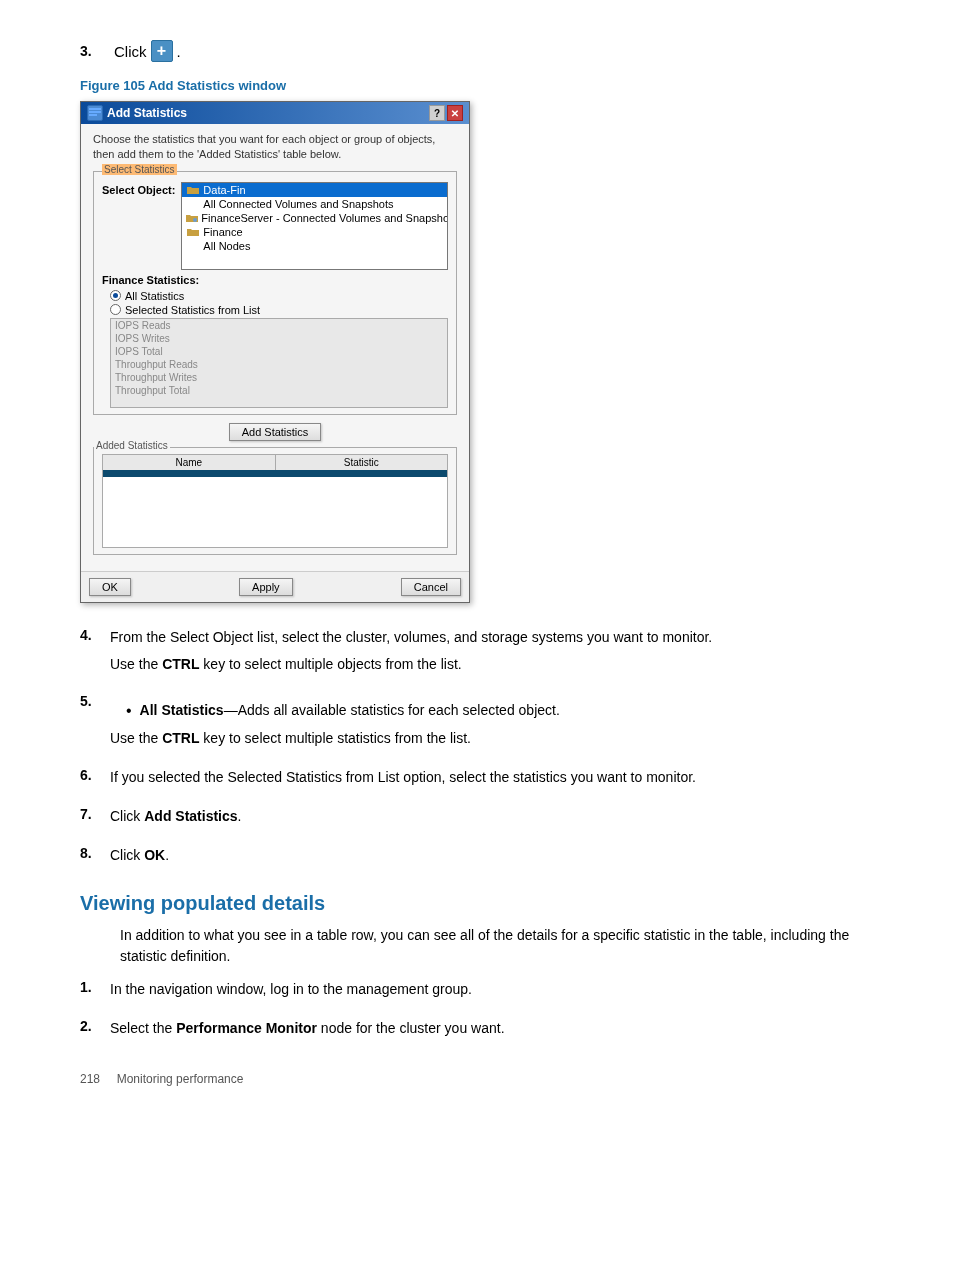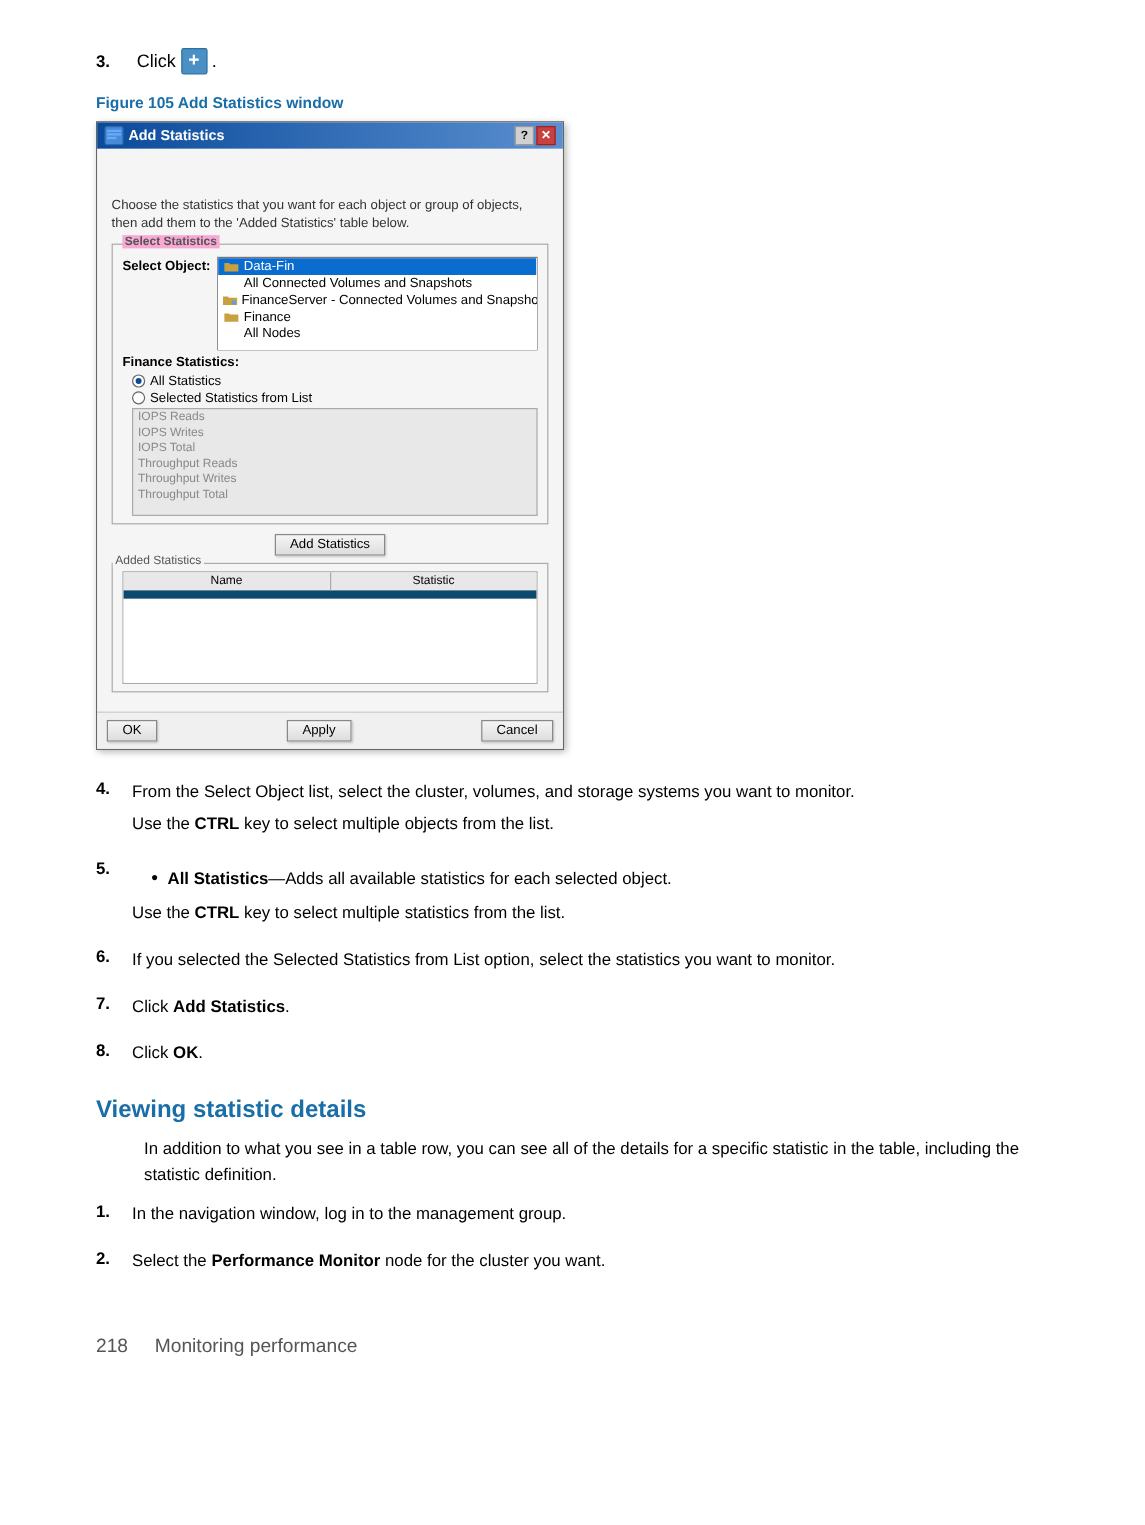--- a/index.html
+++ b/index.html
@@ -121,40 +121,38 @@
     .dialog-body {
       background: #f5f5f5;
       padding: 8px 12px;
     }
 
     .dialog-desc {
       font-size: 11px;
       color: #333;
       margin-bottom: 8px;
       line-height: 1.4;
-      margin-top: 32px;
     }
 
     .section-group {
       border: 1px solid #aaa;
       background: #f5f5f5;
       margin-bottom: 8px;
       padding: 6px 8px;
       position: relative;
     }
 
     .section-label {
       position: absolute;
       top: -8px;
       left: 8px;
-      background: #f9a8d4;
+      background: #fdba74;
       font-size: 10px;
       color: #555;
       padding: 0 2px;
-      font-weight: bold;
     }
 
     .select-object-row {
       display: flex;
       align-items: flex-start;
       gap: 6px;
       margin-top: 4px;
     }
 
     .select-object-label {
@@ -162,21 +160,21 @@
       font-weight: bold;
       white-space: nowrap;
       padding-top: 2px;
     }
 
     .listbox {
       flex: 1;
       border: 1px solid #777;
       background: white;
       font-size: 11px;
-      height: 78px;
+      height: 88px;
       overflow-y: auto;
       overflow-x: auto;
     }
 
     .listbox-item {
       padding: 1px 4px;
       white-space: nowrap;
       cursor: default;
       display: flex;
       align-items: center;
@@ -368,23 +366,23 @@
     }
 
     .section-heading {
       color: #1a6ea8;
       font-size: 20px;
       font-weight: bold;
       margin: 20px 0 10px 0;
     }
 
     .footer-page {
-      font-size: 16px;
+      font-size: 12px;
       color: #555;
-      margin-top: 41px;
+      margin-top: 21px;
       padding-top: 6px;
     }
 
     b { font-weight: bold; }
   </style>
 </head>
 <body>
 
 <div class="step-inline">
   <span class="step-number">3.</span>
@@ -543,21 +541,21 @@
   </li>
 
   <li>
     <span class="num">8.</span>
     <div class="content-text">
       <p>Click <b>OK</b>.</p>
     </div>
   </li>
 </ol>
 
-<h2 class="section-heading">Viewing statistic details</h2>
+<h2 class="section-heading">Viewing populated details</h2>
 
 <p style="font-size:14px;line-height:1.5;margin-left:40px;margin-bottom:12px;">In addition to what you see in a table row, you can see all of the details for a specific statistic in the table, including the statistic definition.</p>
 
 <ol class="numbered-list">
   <li>
     <span class="num">1.</span>
     <div class="content-text">
       <p>In the navigation window, log in to the management group.</p>
     </div>
   </li>

